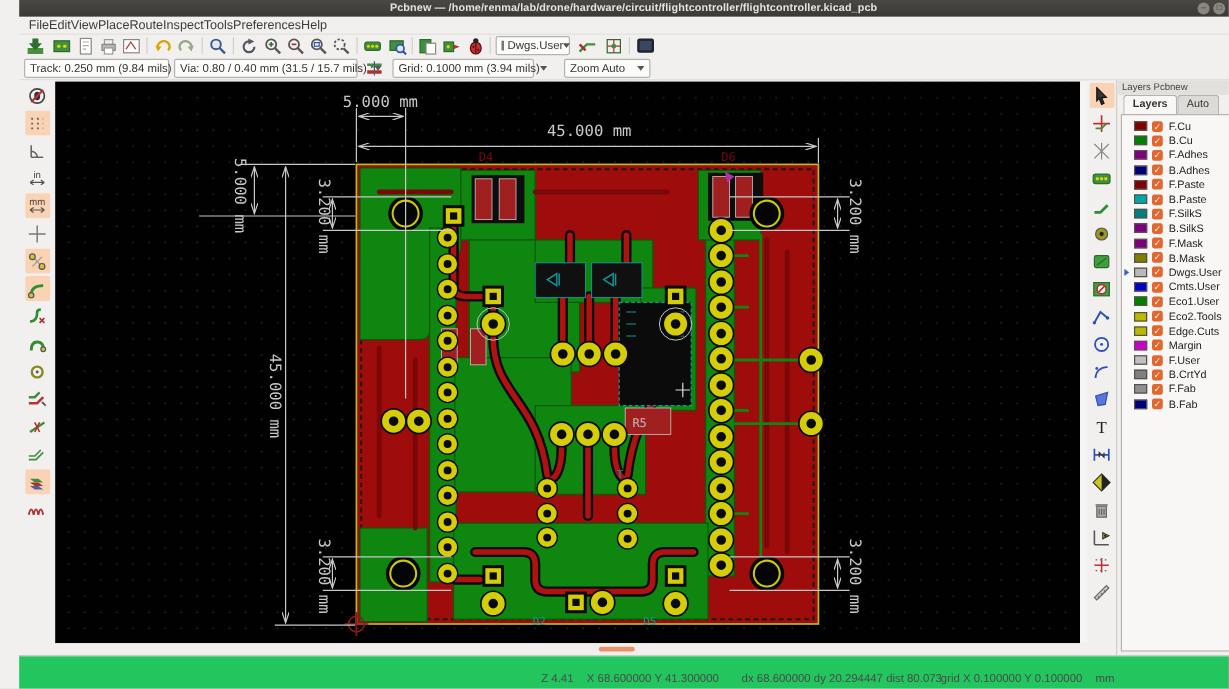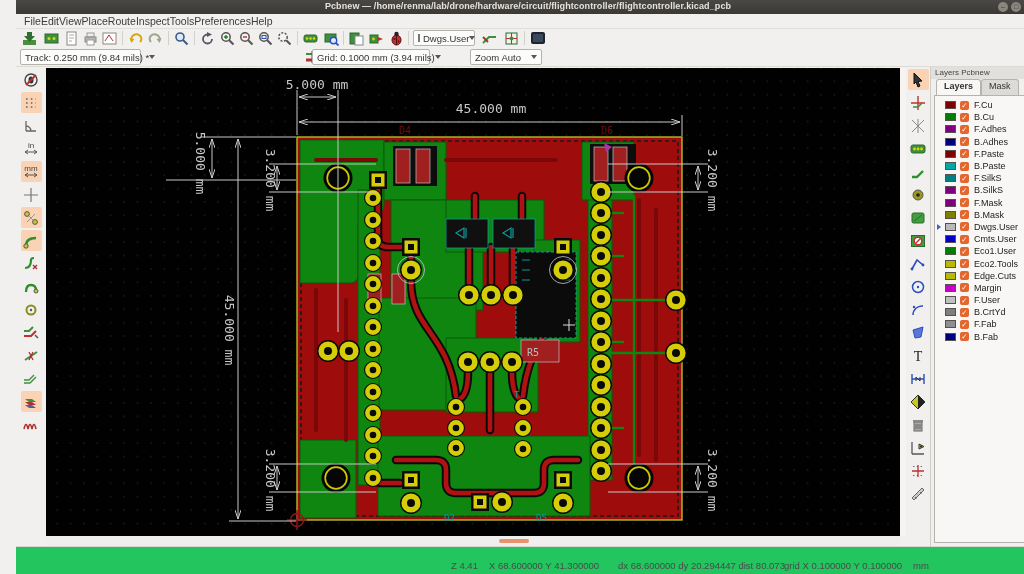--- a/index.html
+++ b/index.html
@@ -252,28 +252,32 @@
           <rect x="3" y="3" width="10" height="8" fill="#37485f"></rect>
         </svg>
       </div>
   </div>
 
   <div id="toolbar2">
     <div class="dd" style="left:4px; width:121px">
       <span>Track: 0.250 mm (9.84 mils) *</span>
       <span class="caret"></span>
     </div>
+    <div class="dd" style="left:129px; width:153px">
+      <span>Via: 0.80 / 0.40 mm (31.5 / 15.7 mils) *</span>
+      <span class="caret"></span>
+    </div>
     <div class="tbtn" style="left:287px; top:0">
       <svg width="16" height="16">
           <path d="M2,5 H14" stroke="#3f8f3f" stroke-width="2"></path>
           <path d="M2,11 H14" stroke="#b03030" stroke-width="3"></path>
           <path d="M8,2 v12" stroke="#555" stroke-width="1"></path>
         </svg>
       </div>
-    <div class="dd" style="left:296px; width:118px">
+    <div class="dd" style="left:311px; width:118px">
       <span>Grid: 0.1000 mm (3.94 mils)</span>
       <span class="caret"></span>
     </div>
     <div class="dd" style="left:454px; width:72px">
       <span>Zoom Auto</span>
       <span class="caret"></span>
     </div>
   </div>
 
   <div id="left-toolbar">
@@ -763,21 +767,21 @@
           <path d="M2,12 L12,2 L14,4 L4,14 Z" fill="#ccc" stroke="#666"></path>
           <path d="M5,11 l1.5,1.5 M7.5,8.5 l1.5,1.5 M10,6 l1.5,1.5" stroke="#666"></path>
         </svg>
       </div>
   </div>
 
   <div id="layers-panel">
     <div id="lm-title">Layers Pcbnew</div>
     <div class="lm-tabs">
       <div class="lm-tab on">Layers</div>
-      <div class="lm-tab">Mask</div>
+      <div class="lm-tab">Auto</div>
     </div>
     <div id="lm-list">
         <div class="lrow">
           <span class="lsw" style="background: rgb(127, 0, 0);"></span>
           <span class="lchk">✓</span>
           <span class="lname">F.Cu</span>
         </div>
         <div class="lrow">
           <span class="lsw" style="background: rgb(0, 127, 0);"></span>
           <span class="lchk">✓</span>

